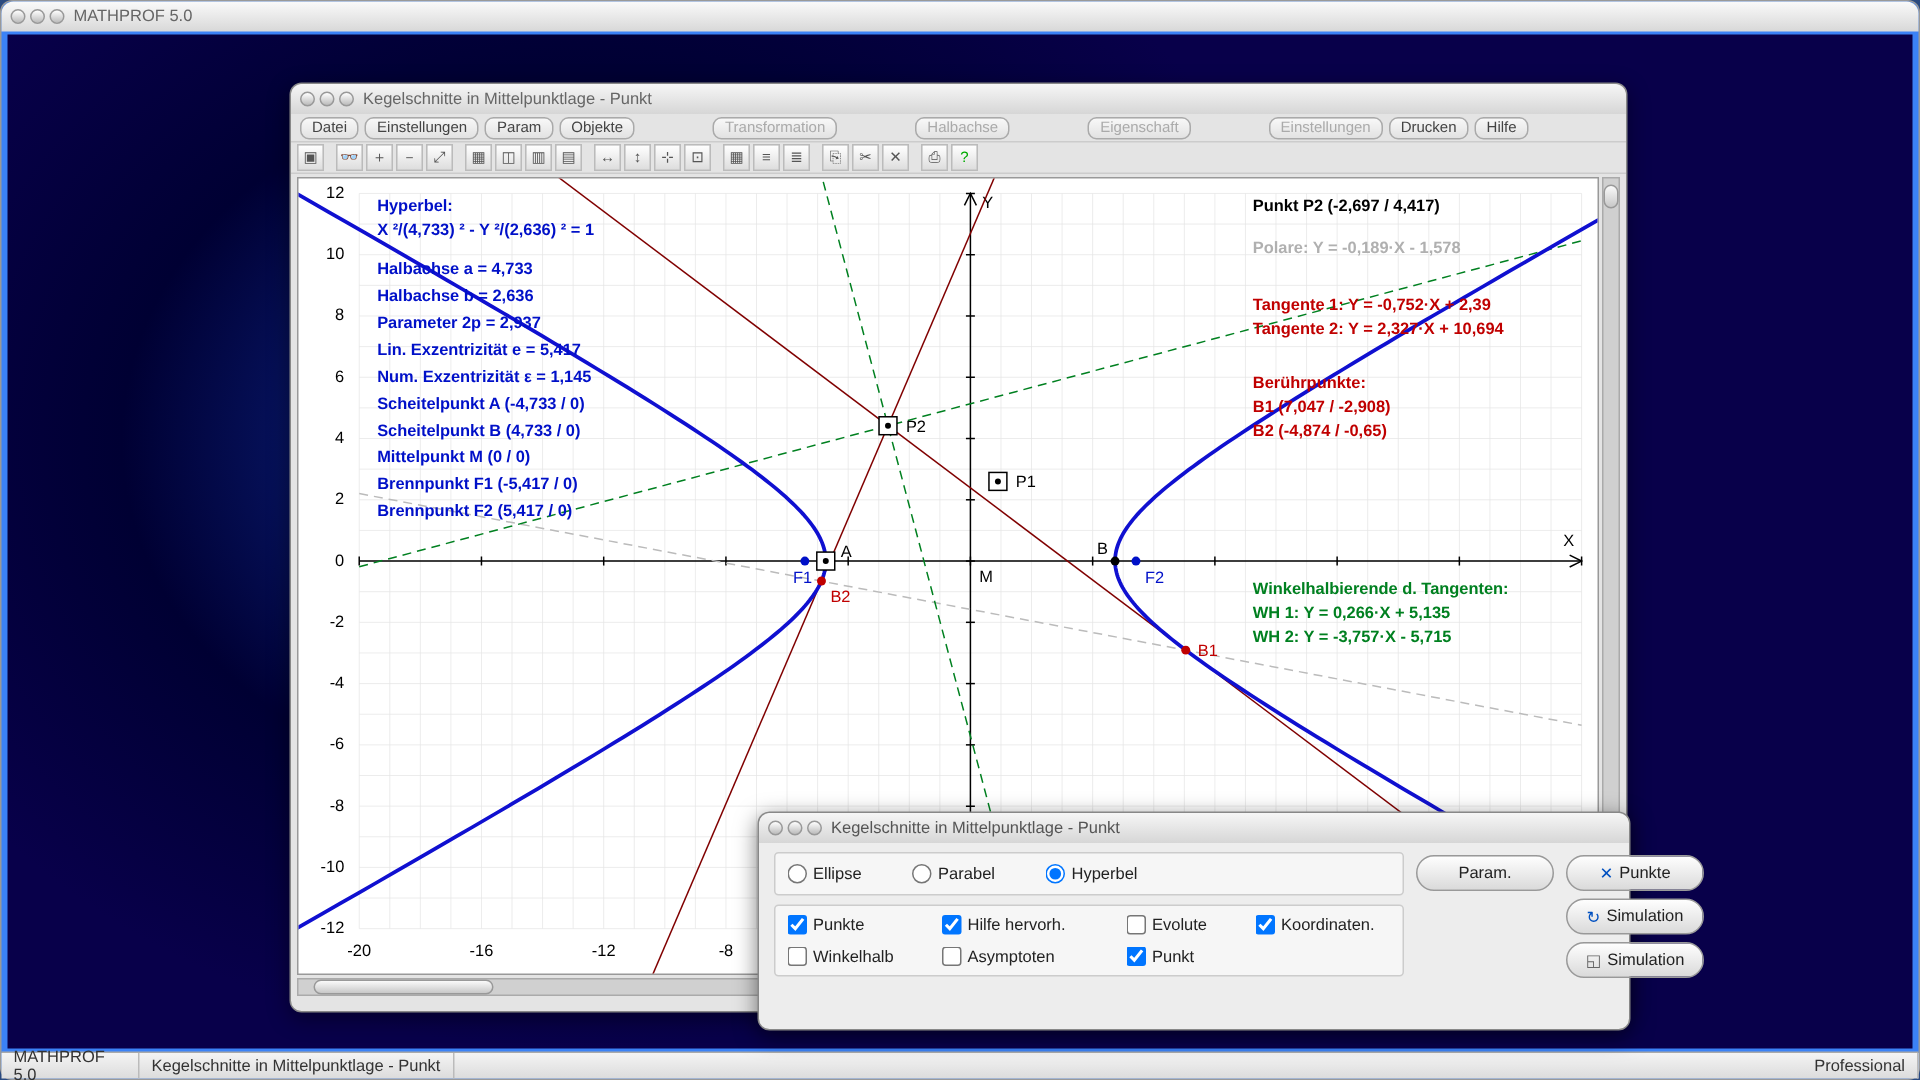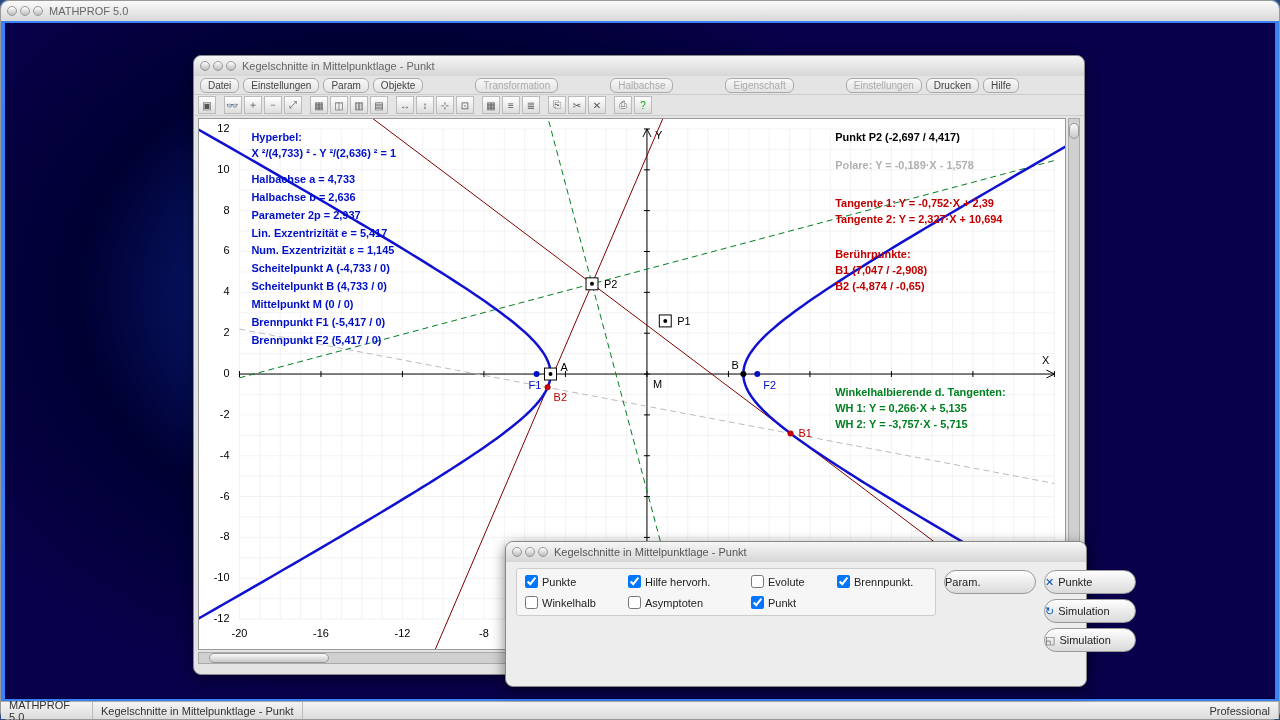--- a/index.html
+++ b/index.html
@@ -25,21 +25,21 @@
   .hscroll-thumb { position: absolute; left: 10px; width: 120px; top: 0; bottom: 0; background: linear-gradient(180deg,#fafafa,#c8c8c8); border: 1px solid #999; border-radius: 5px; }
   .vscroll-thumb { position: absolute; top: 4px; height: 16px; left: 0; right: 0; background: linear-gradient(180deg,#fafafa,#c8c8c8); border: 1px solid #999; border-radius: 5px; }
   .control-panel { position: absolute; left: 504px; top: 540px; width: 582px; height: 146px; background: #ededed; border: 1px solid #888; border-radius: 8px; box-shadow: 0 4px 14px rgba(0,0,0,0.5); z-index: 5; }
   .cp-body { padding: 6px 10px; display: flex; gap: 8px; }
   .cp-left { flex: 1; }
   .radio-row { border: 1px solid #ccc; background: #f6f6f6; border-radius: 3px; padding: 7px 8px; display: flex; gap: 34px; margin-bottom: 6px; }
   .radio-item, .check-item { display: flex; align-items: center; gap: 4px; font-size: 11px; color: #222; }
   .check-rows { border: 1px solid #ccc; background: #f6f6f6; border-radius: 3px; padding: 6px 8px; display: grid; grid-template-columns: 95px 115px 78px 90px; gap: 8px 8px; }
   .cp-right { display: flex; flex-direction: column; gap: 5px; padding-top: 2px; }
   .cp-mid { display: flex; flex-direction: column; padding-top: 2px; }
-  .pill-btn { width: 92px; height: 24px; background: linear-gradient(180deg,#fefefe,#dadada); border: 1px solid #999; border-radius: 12px; display: flex; align-items: center; gap: 4px; font-size: 11px; color: #222; cursor: pointer; }
+  .pill-btn { width: 92px; height: 24px; background: linear-gradient(180deg,#fefefe,#dadada); border: 1px solid #999; border-radius: 12px; display: flex; align-items: center; justify-content: center; gap: 4px; font-size: 11px; color: #222; cursor: pointer; }
   .statusbar { position: absolute; left: 0; right: 0; bottom: 0; height: 18px; background: linear-gradient(180deg,#f4f4f4,#dcdcdc); border-top: 1px solid #aaa; display: flex; align-items: center; font-size: 10px; color: #333; }
   .status-cell { padding: 0 8px; border-right: 1px solid #bbb; height: 100%; display: flex; align-items: center; }
   .status-spacer { flex: 1; }
   input[type=checkbox], input[type=radio] { margin: 0; }
 </style>
 </head>
 <body>
 
 <div class="outer-window">
   <div class="outer-titlebar">
@@ -287,36 +287,50 @@
     <div class="inner-titlebar">
       <div class="tbubbles">
           <div class="tbubble"></div>
           <div class="tbubble"></div>
           <div class="tbubble"></div>
         </div>
       <div class="title-text" style="color:#555">Kegelschnitte in Mittelpunktlage - Punkt</div>
     </div>
     <div class="cp-body">
       <div class="cp-left">
+        <div class="radio-row">
+          <label class="radio-item">
+              <input type="radio" name="ctype" style="">
+              <span>Ellipse</span>
+            </label>
+          <label class="radio-item">
+              <input type="radio" name="ctype" style="">
+              <span>Parabel</span>
+            </label>
+          <label class="radio-item">
+              <input type="radio" name="ctype" checked="" style="">
+              <span>Hyperbel</span>
+            </label>
+        </div>
         <div class="check-rows">
           <label class="check-item">
               <input type="checkbox" checked="" style="">
               <span>Punkte</span>
             </label>
           <label class="check-item">
               <input type="checkbox" checked="" style="">
               <span>Hilfe hervorh.</span>
             </label>
           <label class="check-item">
               <input type="checkbox" style="">
               <span>Evolute</span>
             </label>
           <label class="check-item">
               <input type="checkbox" checked="" style="">
-              <span>Brennpunkt.</span>
+              <span>Koordinaten.</span>
             </label>
           <label class="check-item">
               <input type="checkbox" style="">
               <span>Winkelhalb</span>
             </label>
           <label class="check-item">
               <input type="checkbox" style="">
               <span>Asymptoten</span>
             </label>
           <label class="check-item">

